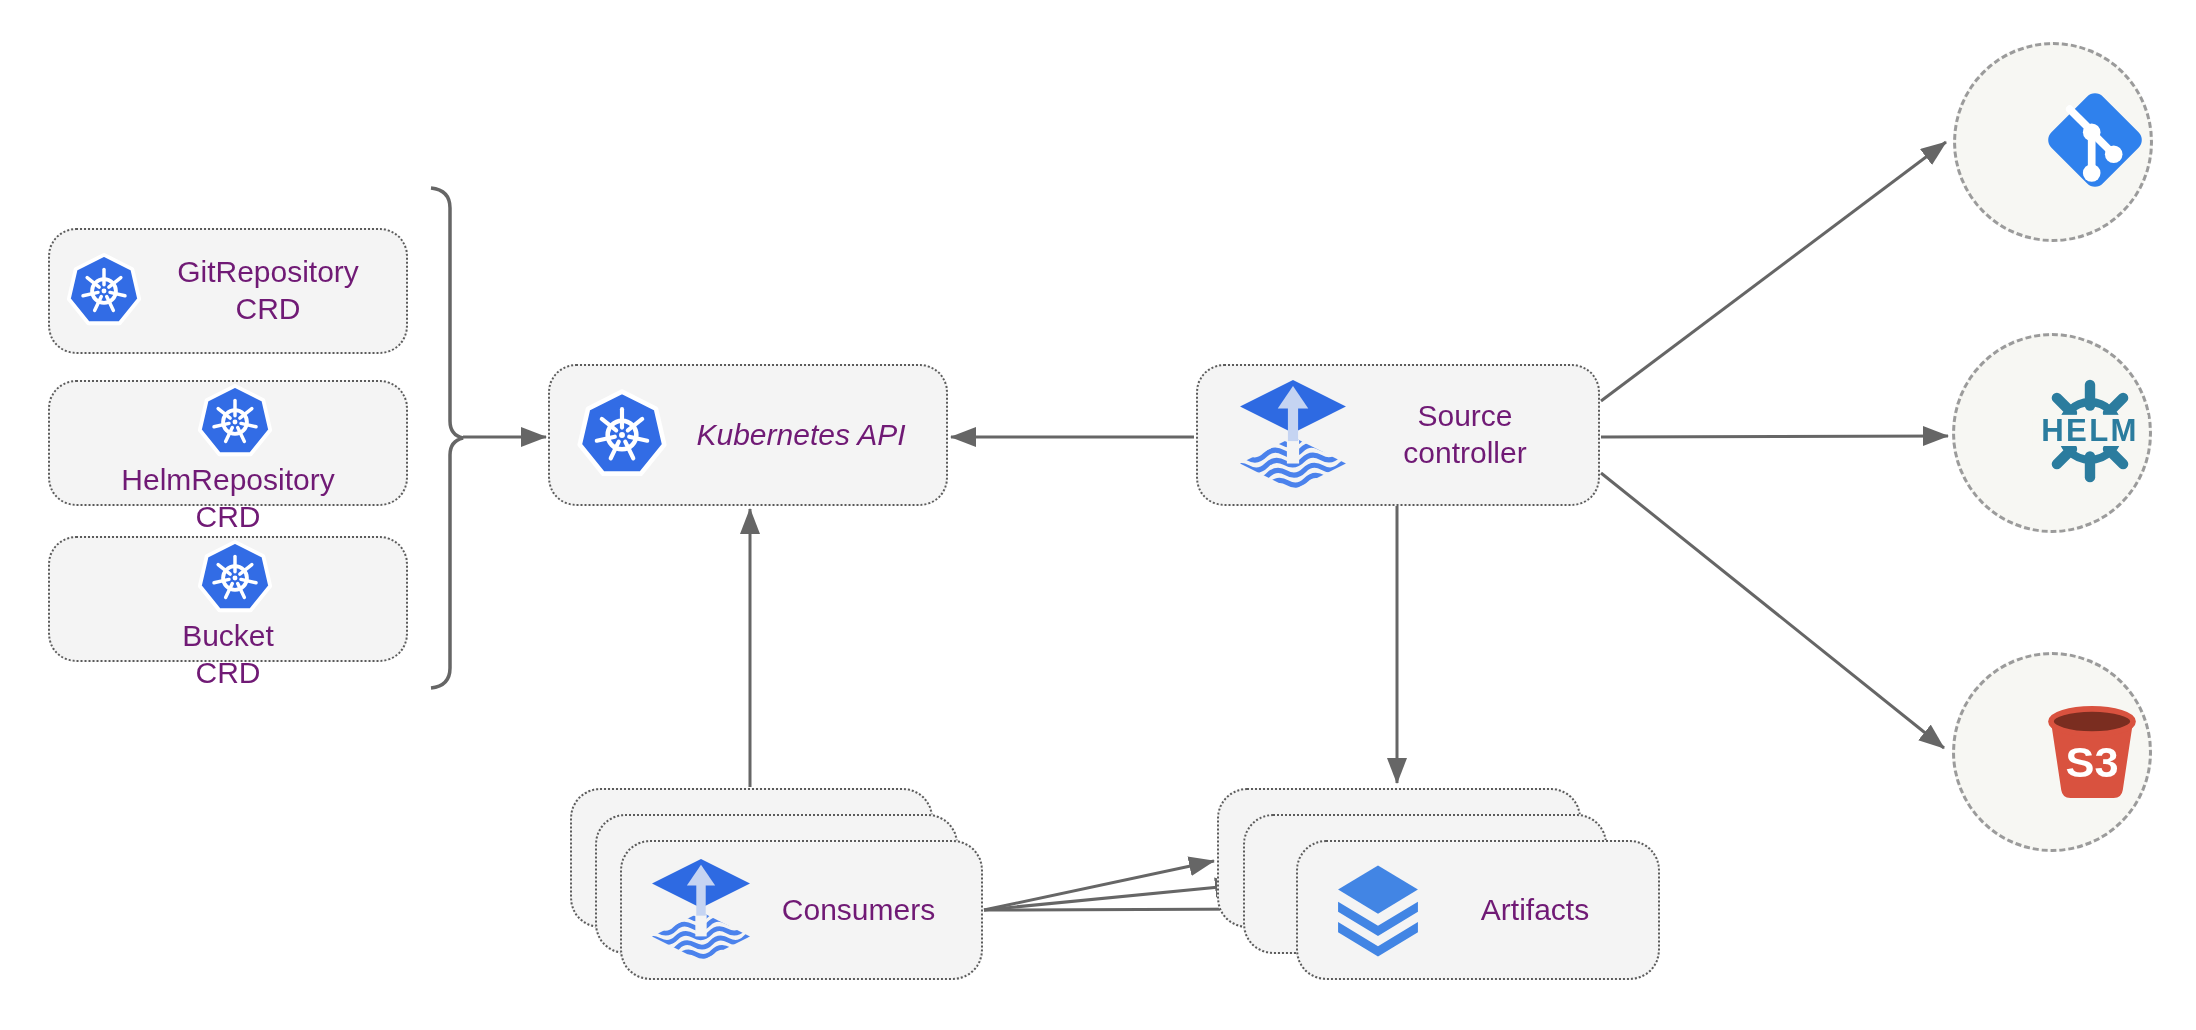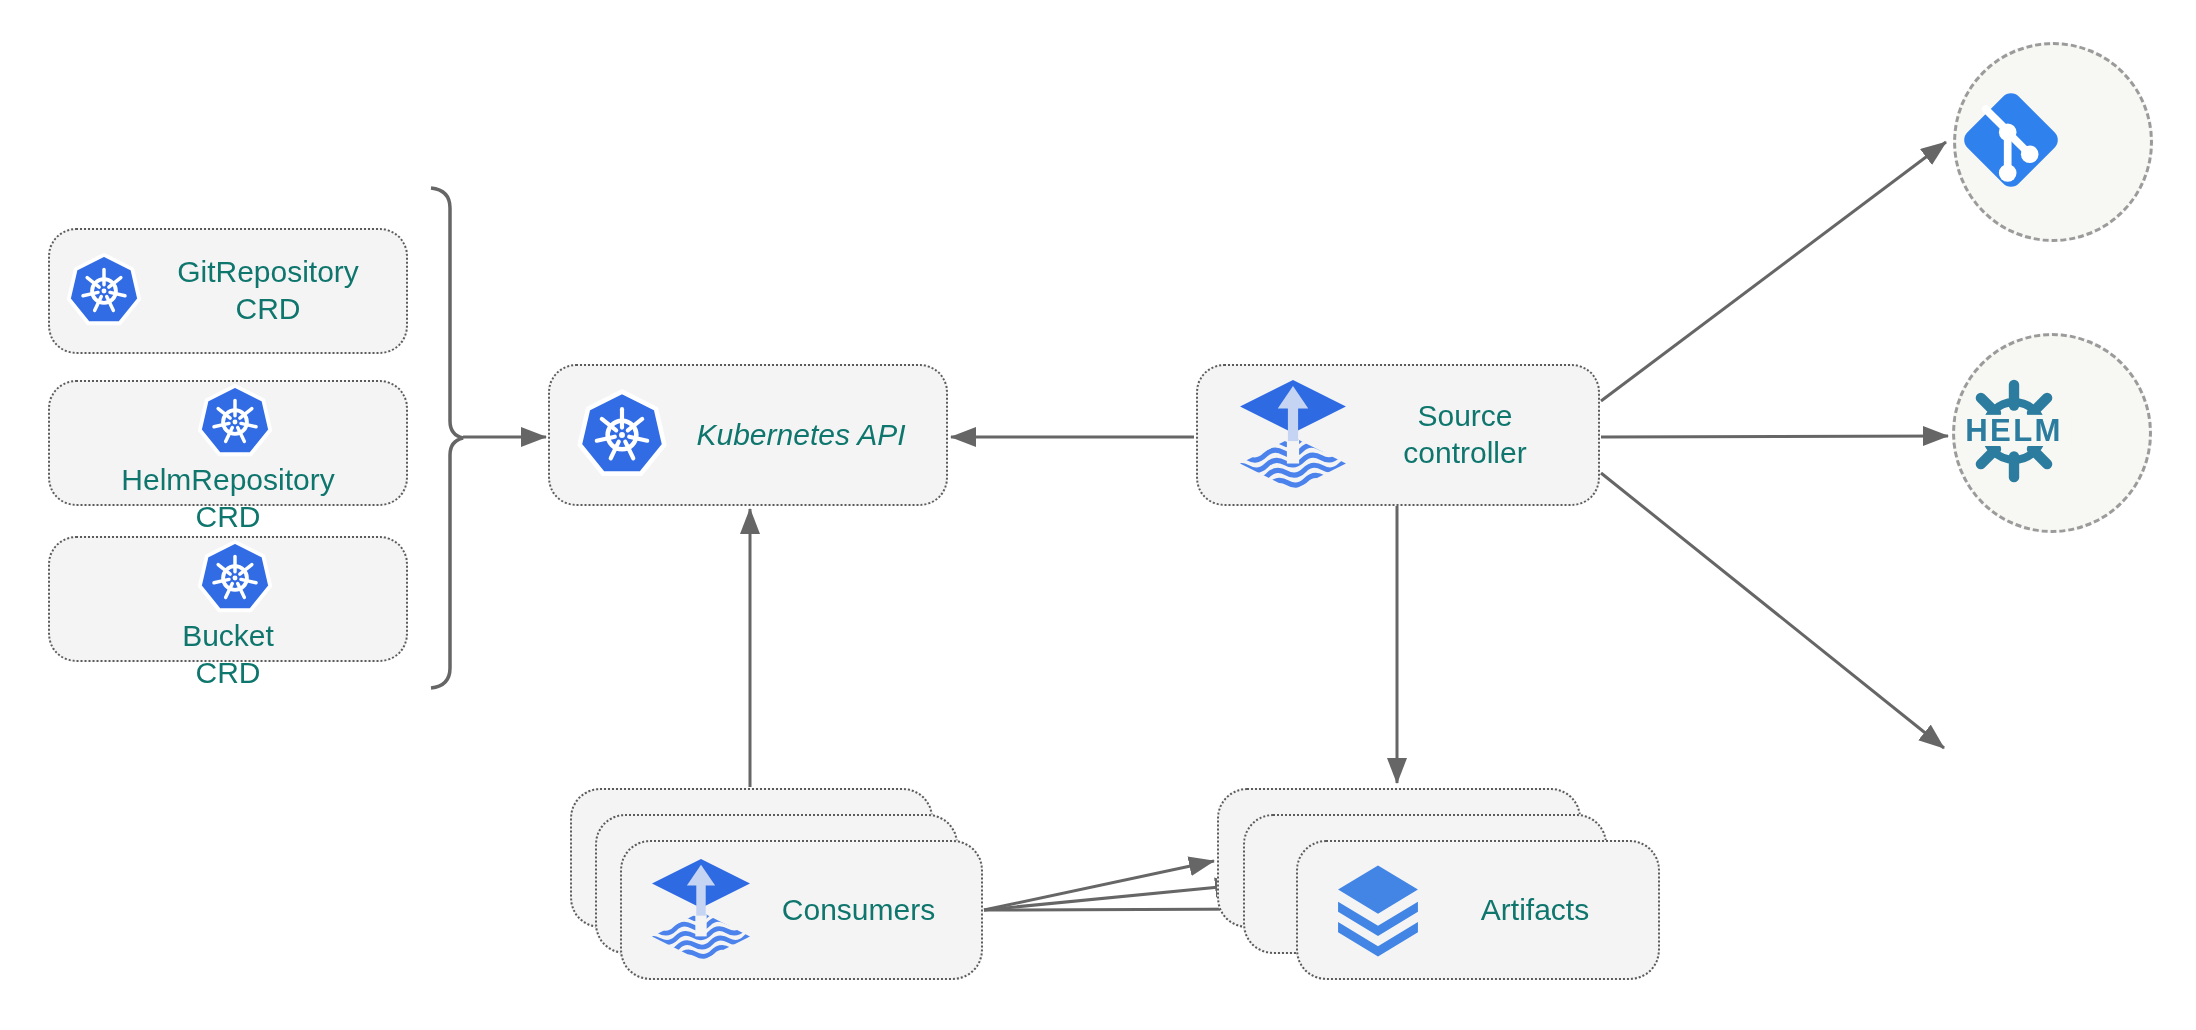--- a/index.html
+++ b/index.html
@@ -10,34 +10,34 @@
   
   #wires{position:absolute;left:0;top:0;width:2196px;height:1030px;z-index:0;}
 
   
   .node{
     position:absolute;z-index:1;box-sizing:border-box;
     background:#f4f4f4;border:2px dotted #5b5b5b;border-radius:28px;
     display:flex;align-items:center;
   }
   .node .txt{
-    flex:1;text-align:center;font-size:30px;line-height:1.22;color:#0f766e;
+    flex:1;text-align:center;font-size:30px;line-height:1.22;color:#701a75;
     padding-right:14px;
   }
   .node .txt span{display:block;}
   .icon-wrap{flex:0 0 auto;display:flex;align-items:center;justify-content:center;}
 
   .stack{position:absolute;z-index:1;box-sizing:border-box;background:#f4f4f4;
     border:2px dotted #5b5b5b;border-radius:30px;}
 
   
   .ext-circle{
     position:absolute;z-index:1;box-sizing:border-box;width:200px;height:200px;
     border-radius:50%;border:3px dashed #9b9b9b;background:#f7f7f3;
-    display:flex;align-items:center;justify-content:flex-start;
+    display:flex;align-items:center;justify-content:flex-end;
   }
 </style>
 </head>
 <body>
 
 <div id="canvas">
 
   <svg id="wires" viewBox="0 0 2196 1030">
     <defs>
       <marker id="arr" markerUnits="userSpaceOnUse" markerWidth="28" markerHeight="22" refX="25" refY="10" orient="auto">
@@ -256,14 +256,23 @@
           <line x1="34.4" y1="67.6" x2="21.3" y2="80.7"></line>
           <line x1="50" y1="74" x2="50" y2="92"></line>
           <line x1="65.6" y1="67.6" x2="78.7" y2="80.7"></line>
         </g>
         <rect x="0" y="38" width="100" height="27" fill="#f7f7f3"></rect>
         <text x="50" y="60.5" text-anchor="middle" font-family="Liberation Sans, sans-serif" font-size="27" font-weight="bold" letter-spacing="2" fill="#2b7c9e">HELM</text>
       </svg>
     </span>
   </div>
 
+  <div class="ext-circle" style="left:1952px;top:652px;">
+    <span>
+      <svg width="114" height="114" viewBox="0 0 100 100">
+        <path d="M14,25 L23,85 Q24,92 31,92 L69,92 Q76,92 77,85 L86,25 Z" fill="#d9523f"></path>
+        <ellipse cx="50" cy="25" rx="36" ry="11" fill="#7a2d20" stroke="#d9523f" stroke-width="5"></ellipse>
+        <text x="50" y="74" text-anchor="middle" font-family="Liberation Sans, sans-serif" font-size="38" font-weight="bold" fill="#ffffff">S3</text>
+      </svg>
+    </span>
+  </div>
 
 </div>
 
 </body></html>

